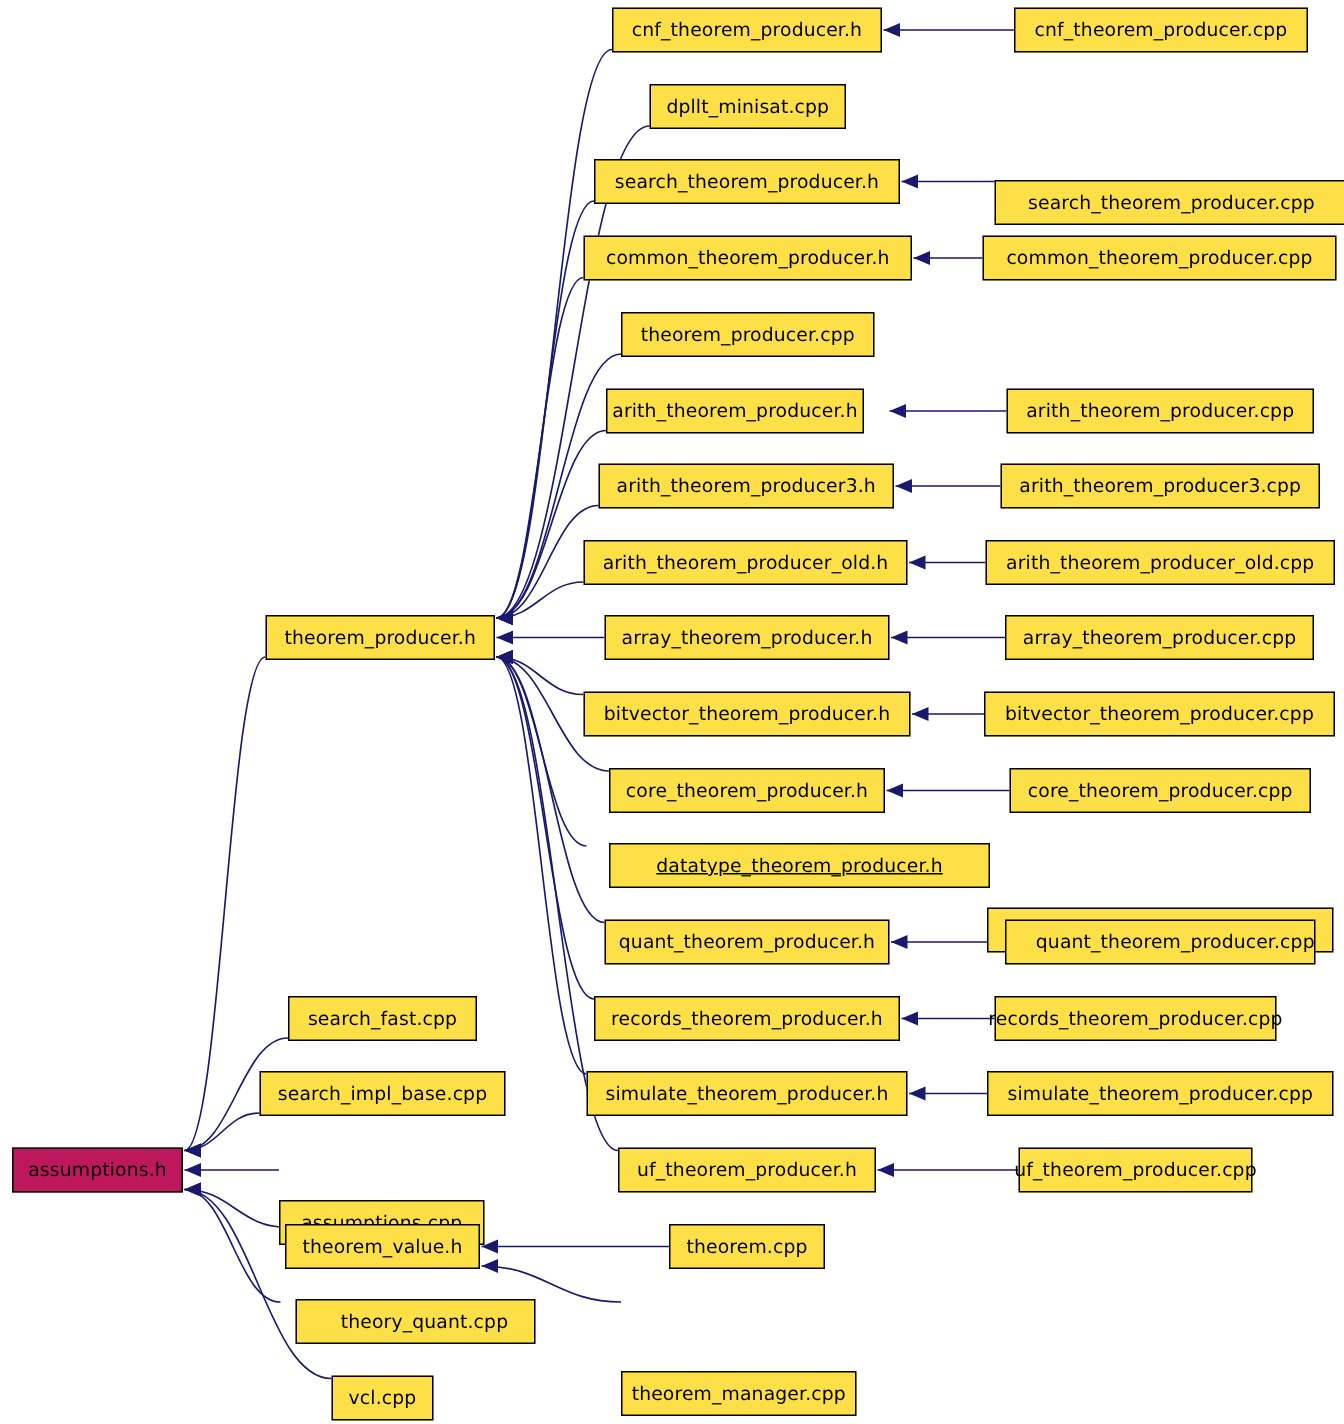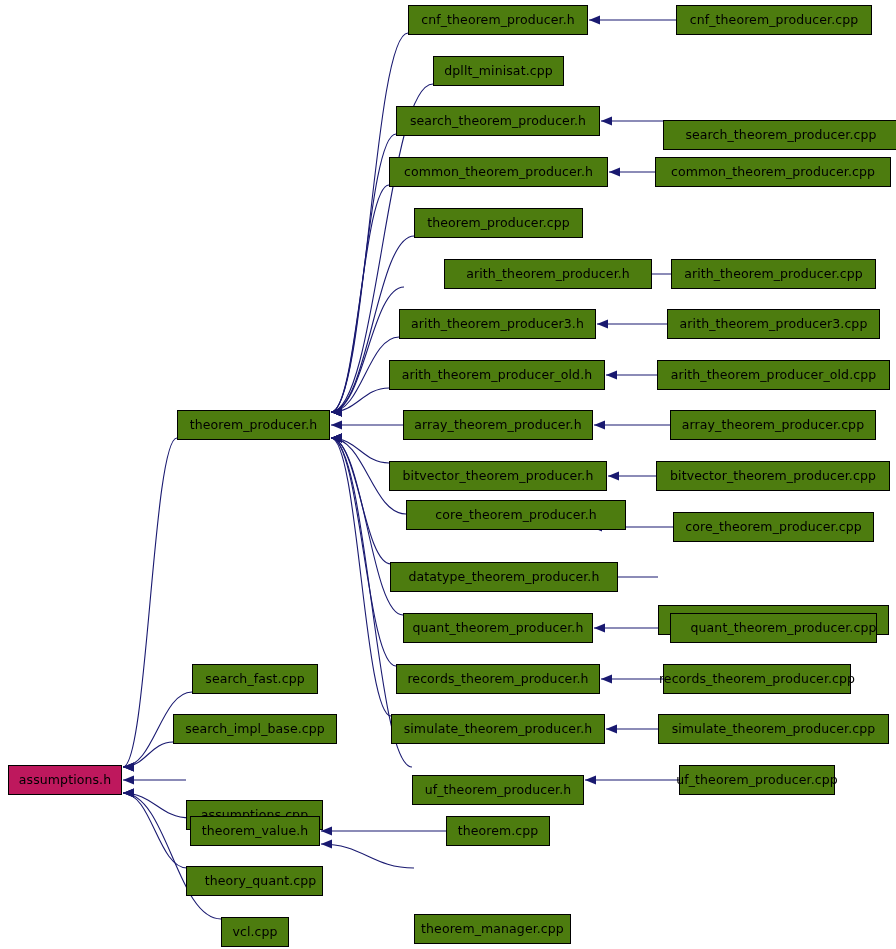--- a/index.html
+++ b/index.html
@@ -21,21 +21,21 @@
     left: 0;
     top: 0;
     width: 896px;
     height: 949px;
     pointer-events: none;
   }
   .node {
     position: absolute;
     box-sizing: border-box;
     border: 1px solid #000000;
-    background: #4d7c0f;
+    background: #fde047;
     color: #000000;
     font-size: 12.5px;
     line-height: 1;
     display: flex;
     align-items: center;
     justify-content: center;
     white-space: nowrap;
     letter-spacing: 0.1px;
     height: 30px;
   }
@@ -148,21 +148,21 @@
       </div>
       <div class="node" title="common_theorem_producer.h" style="left: 389px; top: 157px; width: 219px;">
         <span class="node-label">common_theorem_producer.h</span>
       </div>
       <div class="node" title="common_theorem_producer.cpp" style="left: 655px; top: 157px; width: 236px;">
         <span class="node-label">common_theorem_producer.cpp</span>
       </div>
       <div class="node" title="theorem_producer.cpp" style="left: 414px; top: 208px; width: 169px;">
         <span class="node-label">theorem_producer.cpp</span>
       </div>
-      <div class="node" title="arith_theorem_producer.h" style="left: 404px; top: 259px; width: 208px; margin-left: 40px;">
+      <div class="node" title="arith_theorem_producer.h" style="left: 404px; top: 259px; width: 172px;">
         <span class="node-label">arith_theorem_producer.h</span>
       </div>
       <div class="node" title="arith_theorem_producer.cpp" style="left: 671px; top: 259px; width: 205px;">
         <span class="node-label">arith_theorem_producer.cpp</span>
       </div>
       <div class="node" title="arith_theorem_producer3.h" style="left: 399px; top: 309px; width: 197px;">
         <span class="node-label">arith_theorem_producer3.h</span>
       </div>
       <div class="node" title="arith_theorem_producer3.cpp" style="left: 667px; top: 309px; width: 213px;">
         <span class="node-label">arith_theorem_producer3.cpp</span>
@@ -181,27 +181,27 @@
       </div>
       <div class="node" title="array_theorem_producer.cpp" style="left: 670px; top: 410px; width: 206px;">
         <span class="node-label">array_theorem_producer.cpp</span>
       </div>
       <div class="node" title="bitvector_theorem_producer.h" style="left: 389px; top: 461px; width: 218px;">
         <span class="node-label">bitvector_theorem_producer.h</span>
       </div>
       <div class="node" title="bitvector_theorem_producer.cpp" style="left: 656px; top: 461px; width: 234px;">
         <span class="node-label">bitvector_theorem_producer.cpp</span>
       </div>
-      <div class="node" title="core_theorem_producer.h" style="left: 406px; top: 500px; width: 220px;">
+      <div class="node" title="core_theorem_producer.h" style="left: 406px; top: 512px; width: 184px;">
         <span class="node-label">core_theorem_producer.h</span>
       </div>
       <div class="node" title="core_theorem_producer.cpp" style="left: 673px; top: 512px; width: 201px;">
         <span class="node-label">core_theorem_producer.cpp</span>
       </div>
-      <div class="node" title="datatype_theorem_producer.h" style="left: 390px; top: 562px; width: 228px;">
+      <div class="node" title="datatype_theorem_producer.h" style="left: 406px; top: 562px; width: 254px; text-decoration: underline;">
         <span class="node-label">datatype_theorem_producer.h</span>
       </div>
       <div class="node" title="datatype_theorem_producer.cpp" style="left: 658px; top: 562px; width: 231px; margin-top: 43px;">
         <span class="node-label">datatype_theorem_producer.cpp</span>
       </div>
       <div class="node" title="quant_theorem_producer.h" style="left: 403px; top: 613px; width: 190px;">
         <span class="node-label">quant_theorem_producer.h</span>
       </div>
       <div class="node" title="quant_theorem_producer.cpp" style="left: 670px; top: 613px; width: 207px; padding-left: 20px;">
         <span class="node-label">quant_theorem_producer.cpp</span>
@@ -223,33 +223,33 @@
       </div>
       <div class="node" title="search_impl_base.cpp" style="left: 173px; top: 714px; width: 164px;">
         <span class="node-label">search_impl_base.cpp</span>
       </div>
       <div class="node highlight" title="assumptions.h" style="left: 8px; top: 765px; width: 114px;">
         <span class="node-label">assumptions.h</span>
       </div>
       <div class="node" title="assumptions.cpp" style="left: 186px; top: 765px; width: 137px; margin-top: 35px;">
         <span class="node-label">assumptions.cpp</span>
       </div>
-      <div class="node" title="uf_theorem_producer.h" style="left: 412px; top: 765px; width: 172px; margin-top: 10px;">
+      <div class="node" title="uf_theorem_producer.h" style="left: 412px; top: 765px; width: 172px;">
         <span class="node-label">uf_theorem_producer.h</span>
       </div>
       <div class="node" title="uf_theorem_producer.cpp" style="left: 679px; top: 765px; width: 156px;">
         <span class="node-label">uf_theorem_producer.cpp</span>
       </div>
       <div class="node" title="theorem_value.h" style="left: 190px; top: 816px; width: 130px;">
         <span class="node-label">theorem_value.h</span>
       </div>
       <div class="node" title="theorem.cpp" style="left: 446px; top: 816px; width: 104px;">
         <span class="node-label">theorem.cpp</span>
       </div>
-      <div class="node" title="theory_quant.cpp" style="left: 186px; top: 866px; width: 137px; padding-left: 12px;">
+      <div class="node" title="theory_quant.cpp" style="left: 197px; top: 866px; width: 160px; padding-left: 12px;">
         <span class="node-label">theory_quant.cpp</span>
       </div>
       <div class="node" title="theorem_manager.cpp" style="left: 414px; top: 914px; width: 157px;">
         <span class="node-label">theorem_manager.cpp</span>
       </div>
       <div class="node" title="vcl.cpp" style="left: 221px; top: 917px; width: 68px;">
         <span class="node-label">vcl.cpp</span>
       </div>
     </div>
 </div>

